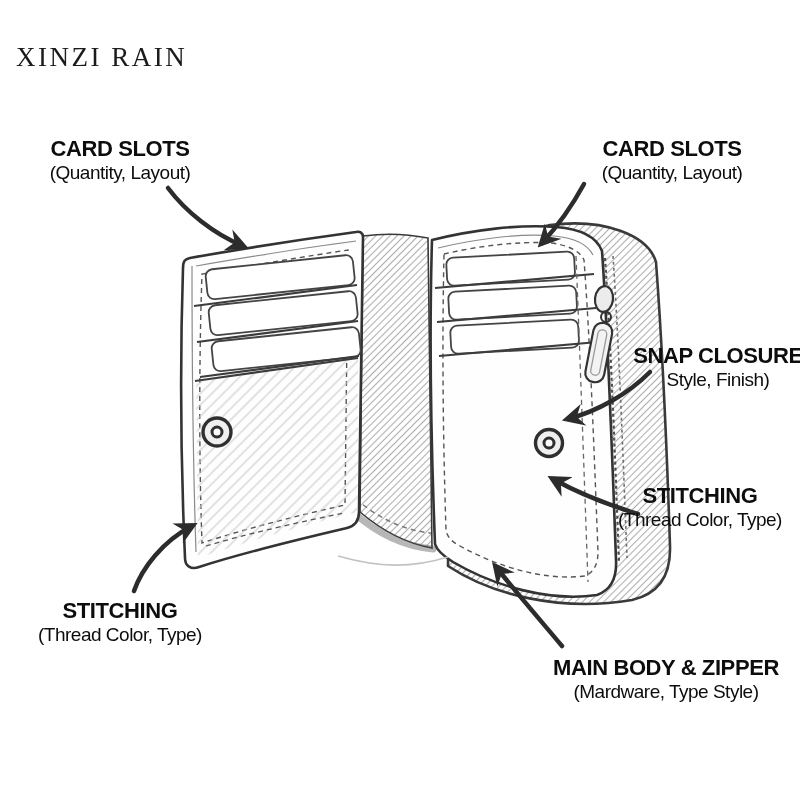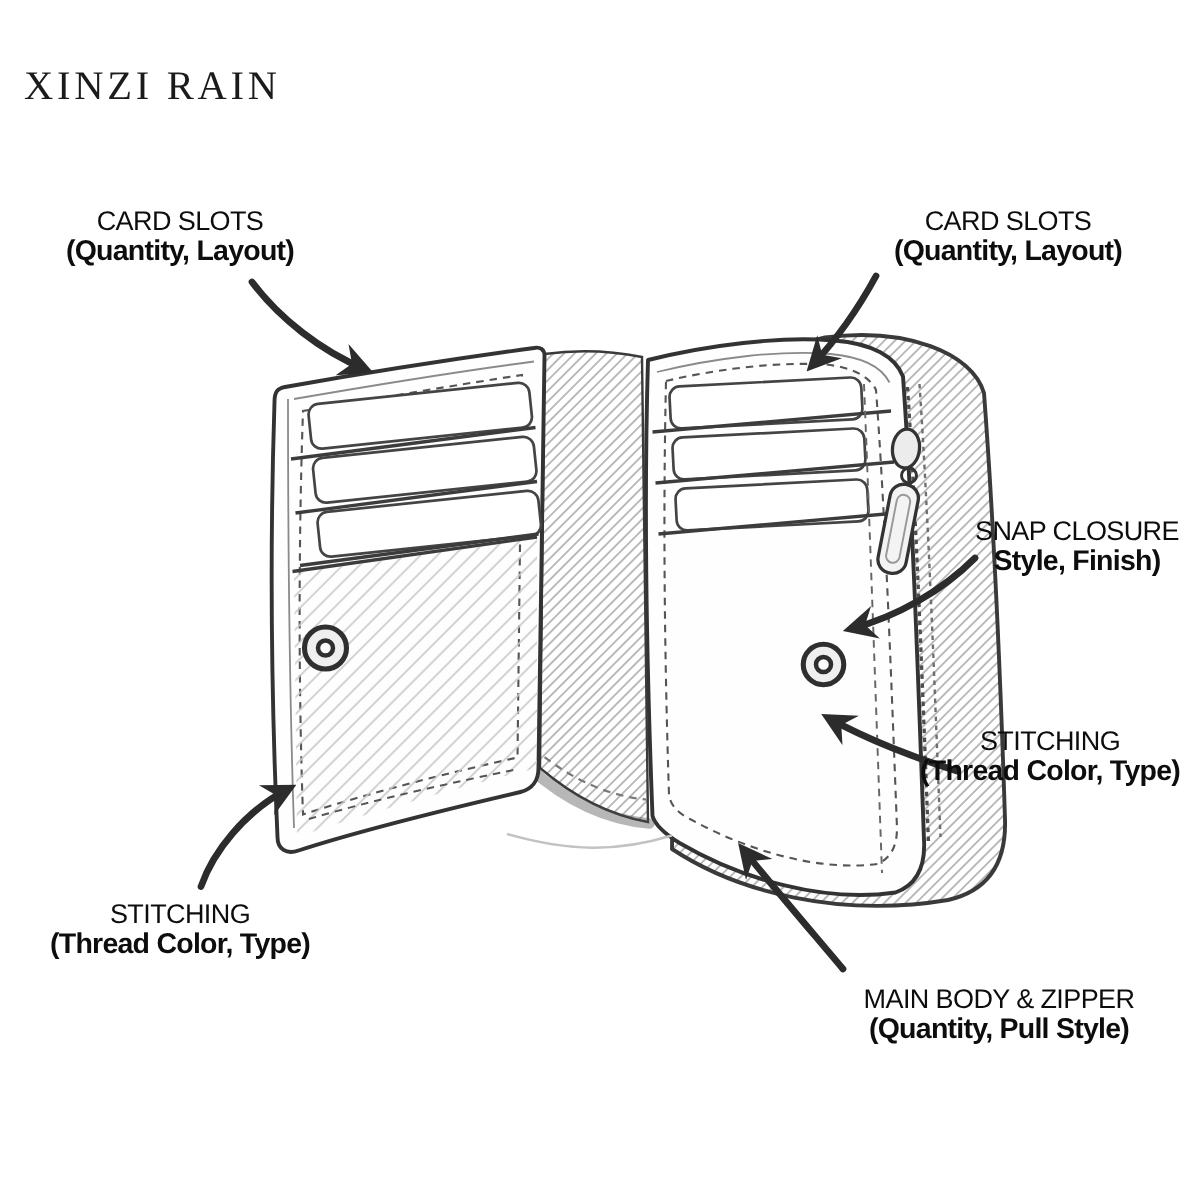--- a/index.html
+++ b/index.html
@@ -10,22 +10,22 @@
   .brand {
     position:absolute; left:16px; top:42px;
     font-family:"Liberation Serif", serif;
     font-size:27px; letter-spacing:2.5px; color:#1b1b1b; white-space:nowrap;
   }
   .sketch { position:absolute; left:0; top:0; }
   .callout {
     position:absolute; transform:translateX(-50%);
     text-align:center; color:#0d0d0d; white-space:nowrap; line-height:1.12;
   }
-  .callout .t { font-size:18px; font-weight:normal; letter-spacing:-0.4px; }
-  .callout .s { font-size:19px; font-weight:bold; letter-spacing:-0.5px; }
+  .callout .t { font-size:22px; font-weight:bold; letter-spacing:-0.4px; }
+  .callout .s { font-size:19px; font-weight:normal; letter-spacing:-0.5px; }
 </style>
 </head>
 <body>
 
 <div class="stage">
 
   <div class="brand">XINZI RAIN</div>
 
   <svg class="sketch" width="800" height="800" viewBox="0 0 800 800">
     <defs>
@@ -152,16 +152,16 @@
     <div class="s">(Thread Color, Type)</div>
   </div>
 
   <div class="callout" style="left:120px; top:599px;">
     <div class="t">STITCHING</div>
     <div class="s">(Thread Color, Type)</div>
   </div>
 
   <div class="callout" style="left:666px; top:656px;">
     <div class="t">MAIN BODY &amp; ZIPPER</div>
-    <div class="s">(Quantity, Pull Style)</div>
+    <div class="s">(Mardware, Type Style)</div>
   </div>
 
 </div>
 
 </body></html>

